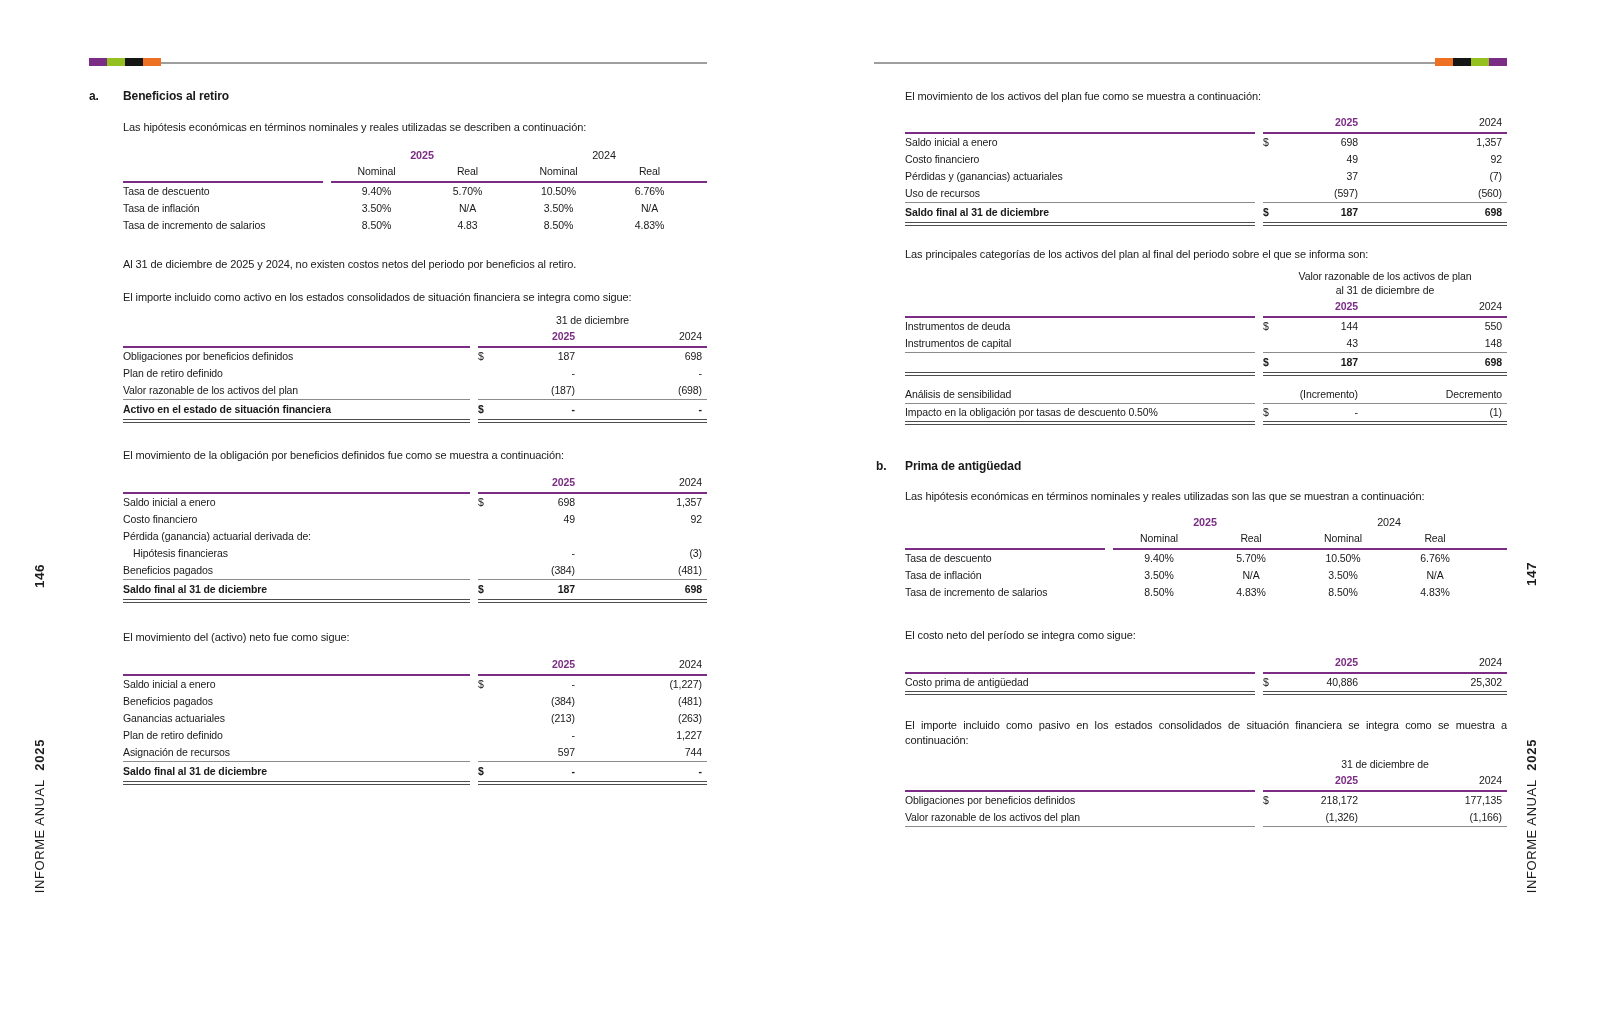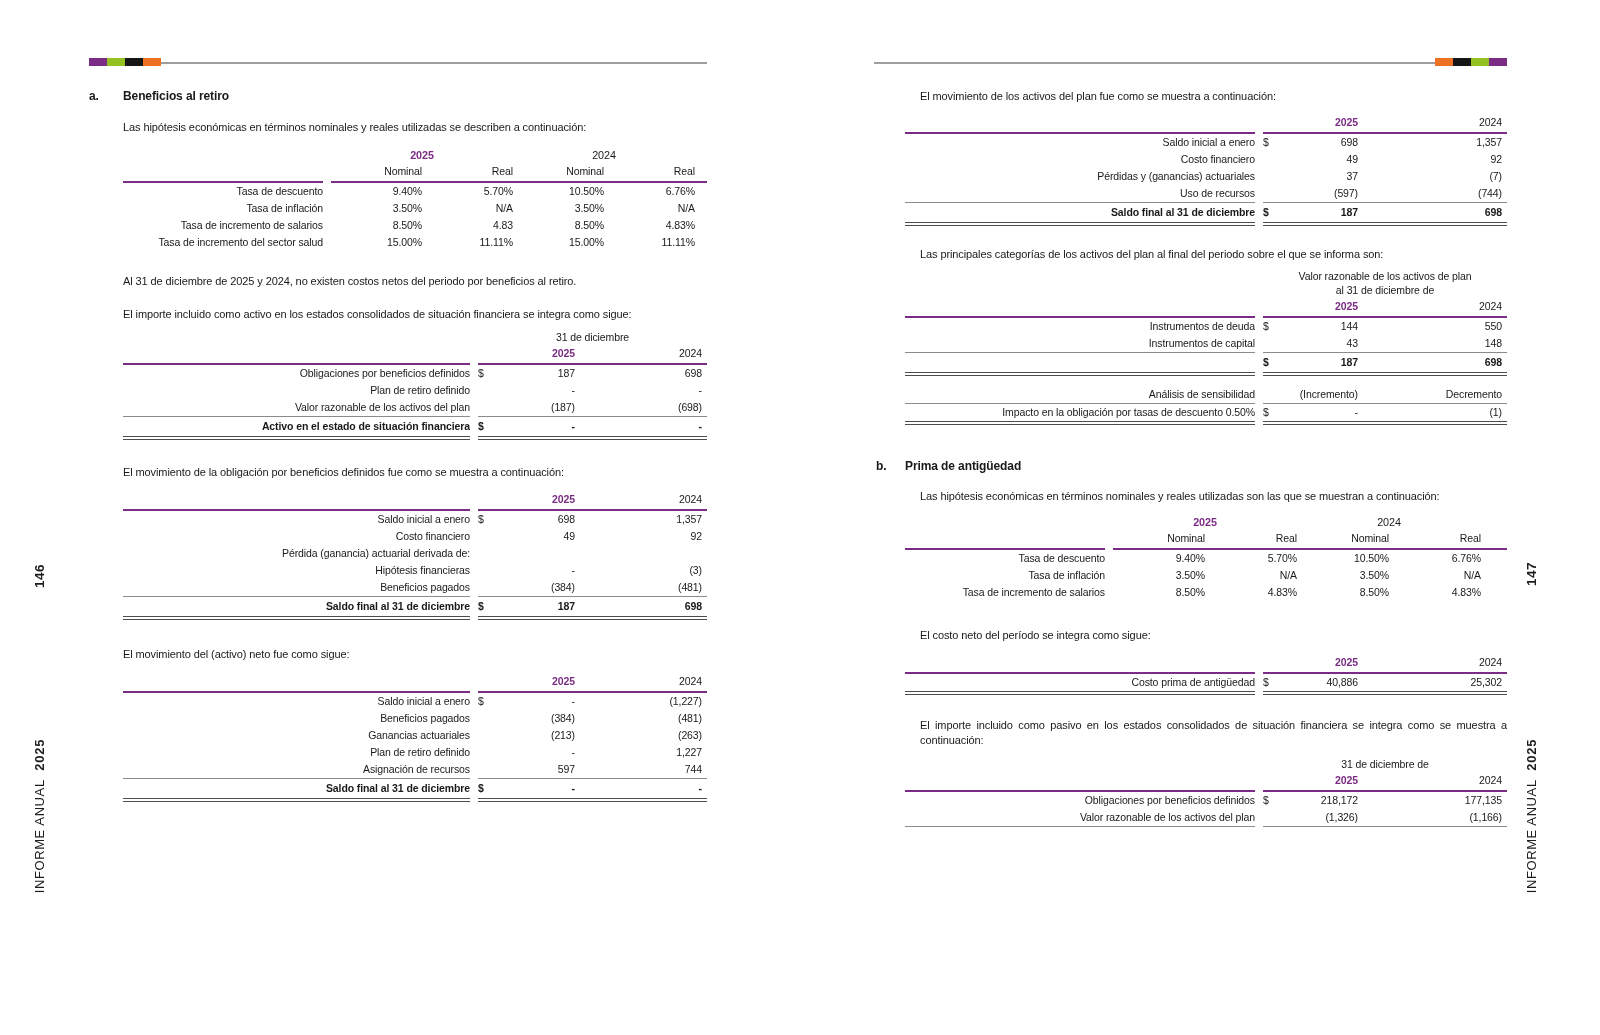--- a/index.html
+++ b/index.html
@@ -24,51 +24,51 @@
   .seg-purple{background:var(--purple)} .seg-green{background:var(--green)}
   .seg-black{background:var(--black)} .seg-orange{background:var(--orange)}
 
   
   .section{display:flex;margin-top:23px;font-size:12px;font-weight:bold}
   .sec-letter{width:34px;flex:none}
   .page-right .sec-letter{width:31px;padding-left:2px}
   .page-right .section{margin-top:34px}
 
   .para{margin:17px 0 0 34px;font-size:11px;line-height:15px;text-align:justify}
-  .page-right .para{margin-left:46px}
+  .page-right .para{margin-left:31px}
 
   
   table{border-collapse:collapse;table-layout:fixed}
   td{font-size:10.5px;line-height:13px;padding:2px 0;vertical-align:bottom;overflow:hidden;white-space:nowrap}
   .fin{margin:10px 0 0 34px;width:584px}
   .page-right .fin{margin-left:31px;width:602px}
   .c-label{width:347px}.c-sp{width:8px}.c-cur{width:18px}.c-v25{width:82px}.c-v24{width:129px}
   .page-right .c-label{width:350px}.page-right .c-v25{width:80px}.page-right .c-v24{width:146px}
-  td.lbl{text-align:right}
+  td.lbl{text-align:left}
   td.cur{text-align:left}
   td.v{text-align:right}
   td.v25{padding-right:3px}
   td.v24{padding-right:5px}
   tr.span-row td{font-size:10.5px;text-align:center;line-height:13px;padding:0 0 1px}
   tr.years td{padding-bottom:3px}
   tr.years td:not(.sp){border-bottom:2px solid var(--purple)}
   td.y25{color:var(--purple);font-weight:bold}
   tbody tr.rule-below td:not(.sp){border-bottom:1px solid var(--rule)}
   tbody tr.dbl-below td:not(.sp){border-bottom:4px double var(--dbl)}
   tbody tr.bold td{font-weight:bold;padding-top:3px;padding-bottom:3px}
   tbody tr.indent td.lbl{padding-left:10px}
   tbody tr.gap-above td{padding-top:12px}
   td.sp{border:none}
 
   
   .hyp{margin:12px 0 0 34px;width:584px}
   .page-right .hyp{margin-left:31px;width:602px}
   .h-label{width:200px}.h-sp{width:8px}.h-c{width:91px}.h-fill{width:12px}
   .page-right .h-c{width:92px}.page-right .h-fill{width:26px}
-  .hyp td.c{text-align:right}
+  .hyp td.c{text-align:center}
   tr.grp td{font-size:10.8px;text-align:center;padding-bottom:1px}
   td.g25{color:var(--purple);font-weight:bold}
   tr.sub td{padding-bottom:3px}
   tr.sub td:not(.sp){border-bottom:2px solid var(--purple)}
 
   
   .vert{position:absolute;white-space:nowrap;transform:translate(-50%,-50%) rotate(-90deg);font-size:13px;letter-spacing:0.6px;color:#1c1c1c}
   .vert b{letter-spacing:0.8px}
   .pagenum{font-weight:bold;font-size:13.5px;letter-spacing:0.5px}
 </style>
@@ -146,29 +146,20 @@
         <tr>
           <td class="lbl">Tasa de incremento de salarios</td>
           <td class="sp"></td>
           <td class="c">8.50%</td>
           <td class="c">4.83</td>
           <td class="c">8.50%</td>
           <td class="c">4.83%</td>
           <td></td>
         </tr>
 
-        <tr>
-          <td class="lbl">Tasa de incremento del sector salud</td>
-          <td class="sp"></td>
-          <td class="c">15.00%</td>
-          <td class="c">11.11%</td>
-          <td class="c">15.00%</td>
-          <td class="c">11.11%</td>
-          <td></td>
-        </tr>
       </tbody>
   </table>
 
   <p class="para" style="margin-top:23px">Al 31 de diciembre de 2025 y 2024, no existen costos netos del periodo por beneficios al retiro.</p>
   <p class="para" style="margin-top:18px">El importe incluido como activo en los estados consolidados de situación financiera se integra como sigue:</p>
 
   <table class="fin" style="margin-top:9px">
     <colgroup>
         <col class="c-label">
         <col class="c-sp">
@@ -424,21 +415,21 @@
           <td class="cur"></td>
           <td class="v v25">37</td>
           <td class="v v24">(7)</td>
         </tr>
 
         <tr class="rule-below">
           <td class="lbl">Uso de recursos</td>
           <td class="sp"></td>
           <td class="cur"></td>
           <td class="v v25">(597)</td>
-          <td class="v v24">(744)</td>
+          <td class="v v24">(560)</td>
         </tr>
 
         <tr class="bold dbl-below">
           <td class="lbl">Saldo final al 31 de diciembre</td>
           <td class="sp"></td>
           <td class="cur">$</td>
           <td class="v v25">187</td>
           <td class="v v24">698</td>
         </tr>
       </tbody>

